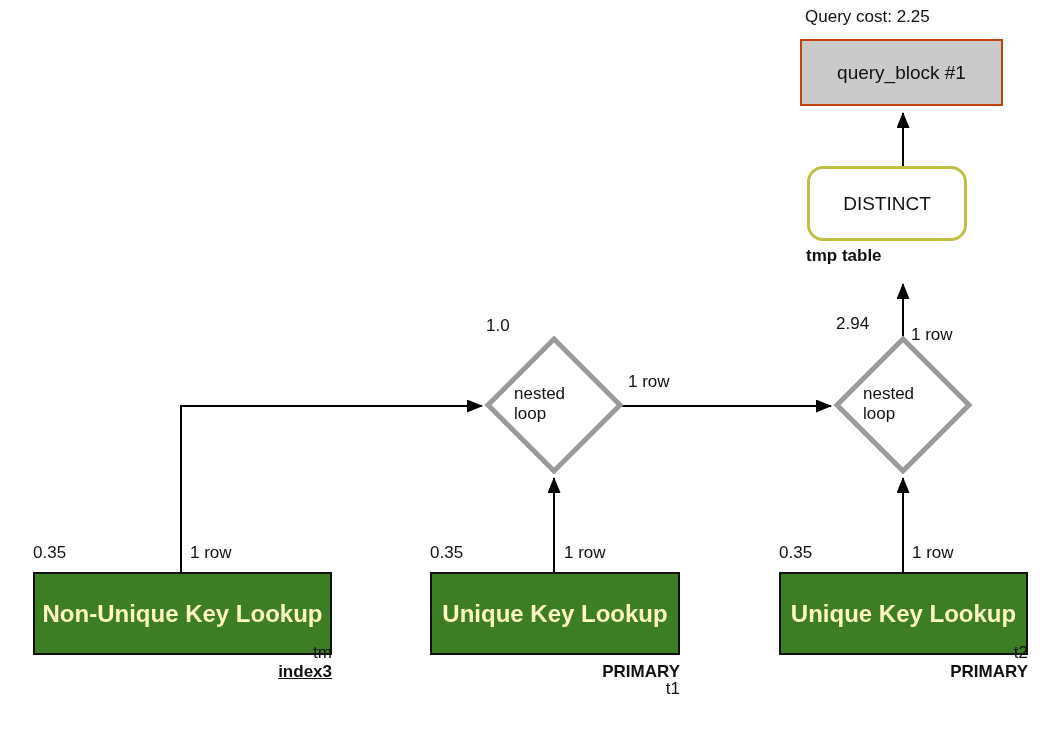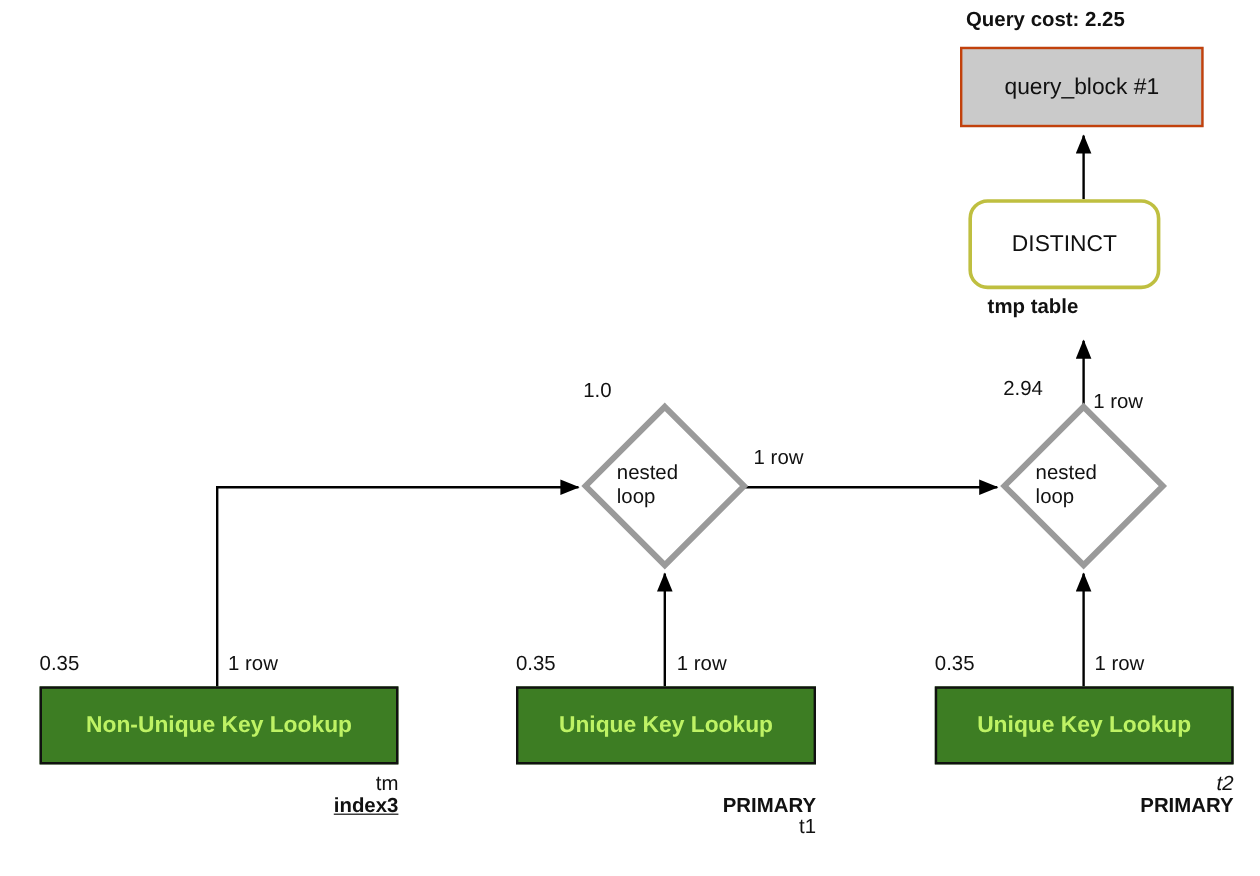--- a/index.html
+++ b/index.html
@@ -18,23 +18,23 @@
     left:800px; top:39px; width:203px; height:67px;
     background:#cacaca; border:2px solid #c2410c;
     font-size:19px;
   }
   .distinct {
     left:807px; top:166px; width:160px; height:75px;
     background:#ffffff; border:3px solid #bfbf40; border-radius:16px;
     font-size:19px;
   }
   .lookup {
-    top:572px; height:65px;
+    top:572px; height:83px;
     background:#3d7d23; border:2px solid #111111;
-    color:#bef264; font-weight:bold; font-size:19px;
+    color:#fef9c3; font-weight:bold; font-size:24px;
     white-space:nowrap;
   }
   .lookup.b1 { left:33px;  width:299px; }
   .lookup.b2 { left:430px; width:250px; }
   .lookup.b3 { left:779px; width:249px; }
   .lbl { position:absolute; z-index:2; font-size:17px; line-height:20px; white-space:nowrap; }
   .bold { font-weight:bold; }
   .ctr { text-align:right; white-space:normal; }
   .nl-label { width:80px; text-align:left; white-space:normal; }
 </style>
@@ -59,30 +59,30 @@
     <path d="M554,572 L554,478" stroke="#000000" stroke-width="2" fill="none" marker-end="url(#arw)"></path>
 
     <path d="M620,406 L831,406" stroke="#000000" stroke-width="2" fill="none" marker-end="url(#arw)"></path>
 
     <path d="M903,572 L903,478" stroke="#000000" stroke-width="2" fill="none" marker-end="url(#arw)"></path>
 
     <polygon points="554,339 620,405 554,471 488,405" fill="#ffffff" stroke="#9a9a9a" stroke-width="5"></polygon>
     <polygon points="903,339 969,405 903,471 837,405" fill="#ffffff" stroke="#9a9a9a" stroke-width="5"></polygon>
   </svg>
 
-  <div class="lbl" style="left:805px; top:7px;font-weight:bold;">Query cost: 2.25</div>
+  <div class="lbl" style="left:805px; top:7px;">Query cost: 2.25</div>
 
   <div class="node qblock">
     <span>query_block #1</span>
   </div>
 
   <div class="node distinct">
     <span>DISTINCT</span>
   </div>
-  <div class="lbl bold" style="left:806px; top:246px;margin-left:17px;">tmp table</div>
+  <div class="lbl bold" style="left:806px; top:246px;">tmp table</div>
 
   <div class="lbl" style="left:486px; top:316px;">1.0</div>
   <div class="lbl nl-label" style="left:514px; top:384px;">nested loop</div>
   <div class="lbl" style="left:628px; top:372px;">1 row</div>
 
   <div class="lbl" style="left:836px; top:314px;">2.94</div>
   <div class="lbl nl-label" style="left:863px; top:384px;">nested loop</div>
   <div class="lbl" style="left:911px; top:325px;">1 row</div>
 
   <div class="lbl" style="left:33px; top:543px;">0.35</div>
@@ -99,16 +99,16 @@
     <span>Unique Key Lookup</span>
   </div>
   <div class="lbl ctr" style="left:430px; top:643px; width:250px;margin-top:36px;">t1</div>
   <div class="lbl ctr bold" style="left:430px; top:662px; width:250px;">PRIMARY</div>
 
   <div class="lbl" style="left:779px; top:543px;">0.35</div>
   <div class="lbl" style="left:912px; top:543px;">1 row</div>
   <div class="node lookup b3">
     <span>Unique Key Lookup</span>
   </div>
-  <div class="lbl ctr" style="left:779px; top:643px; width:249px;font-style:italic;">t2</div>
+  <div class="lbl ctr" style="left:779px; top:643px; width:249px;">t2</div>
   <div class="lbl ctr bold" style="left:779px; top:662px; width:249px;">PRIMARY</div>
 
 </div>
 
 </body></html>

